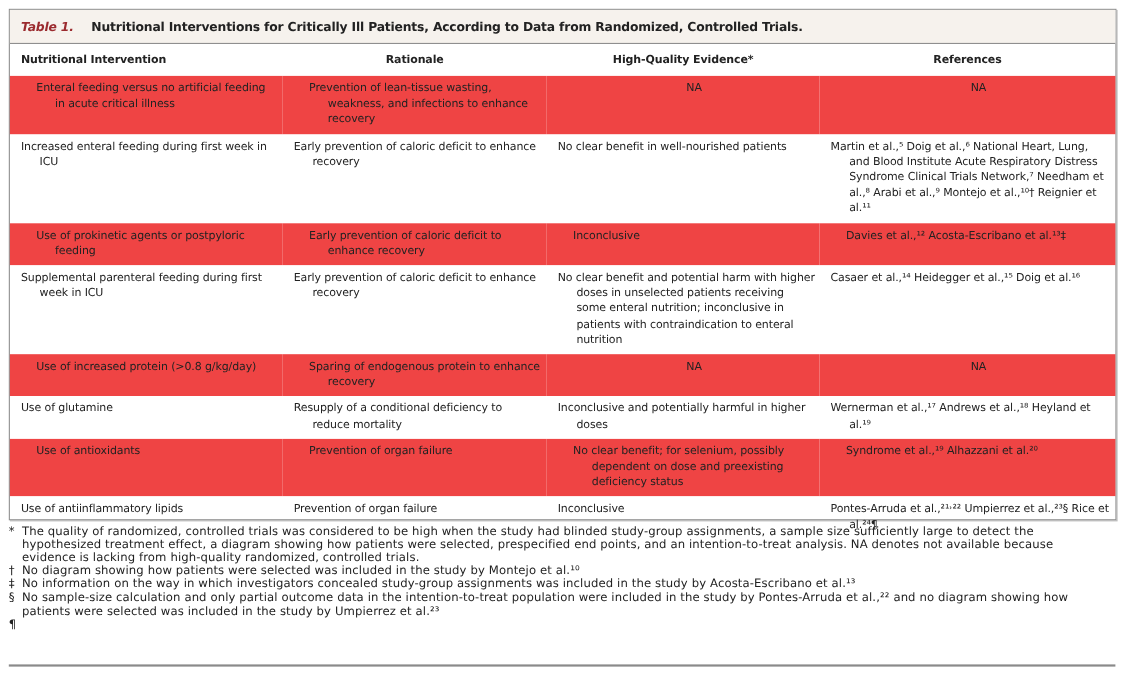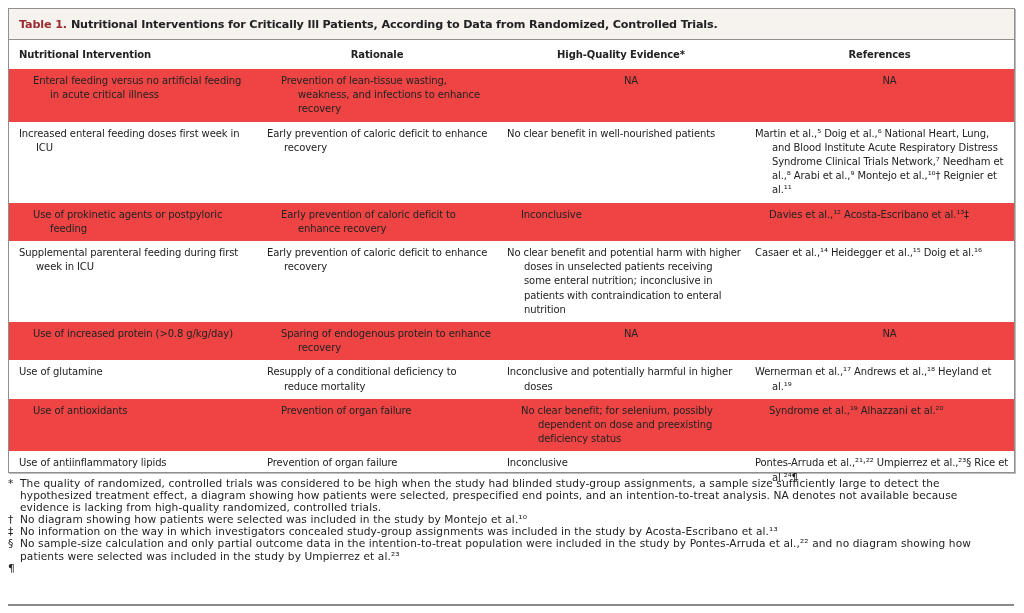--- a/index.html
+++ b/index.html
@@ -3,21 +3,21 @@
 <meta charset="utf-8">
 <style>
   html, body { margin:0; padding:0; background:#ffffff; }
   body { width:1024px; height:613px; position:relative; overflow:hidden;
          font-family:"DejaVu Sans", sans-serif; color:#222; }
   .frame { position:absolute; left:8px; top:8px; width:1005px; height:463px;
            border:1px solid #8f8f8f; box-shadow:1px 1px 0 #bcbcbc; background:#fff; }
   .title-bar { height:30px; background:#f6f2ed; border-bottom:1px solid #8f8f8f;
                display:flex; align-items:center; padding-left:10px;
                font-size:11.2px; font-weight:bold; letter-spacing:-0.15px; }
-  .title-bar .label { color:#9b2b2f; margin-right:4px; }
+  .title-bar .label { color:#9b2b2f; margin-right:16px;font-style:italic; }
   table { border-collapse:collapse; width:100%; font-size:10px; line-height:14.2px; letter-spacing:-0.1px; }
   th { font-weight:bold; text-align:left; padding:7px 0 6px 10px; height:16px; }
   th.c { text-align:center; padding-left:0; }
   td { vertical-align:top; padding:5px 4px 5px 10px; }
   td .t { display:block; padding-left:17px; text-indent:-17px; }
   td.c { text-align:center; }
   tr.shade td { background:#ef4444;padding-left:24px; }
   .col1 { width:238px; }
   .col2 { width:240px; }
   .col3 { width:248px;margin-top:48px; }
@@ -49,21 +49,21 @@
             <span class="t">Enteral feeding versus no artificial feeding in acute critical illness</span>
           </td>
           <td>
             <span class="t">Prevention of lean-tissue wasting, weakness, and infections to enhance recovery</span>
           </td>
           <td class="c"><span class="">NA</span></td>
           <td class="c"><span class="">NA</span></td>
         </tr>
         <tr>
           <td>
-            <span class="t">Increased enteral feeding doses first week in ICU</span>
+            <span class="t">Increased enteral feeding during first week in ICU</span>
           </td>
           <td>
             <span class="t">Early prevention of caloric deficit to enhance recovery</span>
           </td>
           <td>
             <span class="t">No clear benefit in well-nourished patients</span>
           </td>
           <td>
             <span class="t">Martin et al.,⁵ Doig et al.,⁶ National Heart, Lung, and Blood Institute Acute Respiratory Distress Syndrome Clinical Trials Network,⁷ Needham et al.,⁸ Arabi et al.,⁹ Montejo et al.,¹⁰† Reignier et al.¹¹</span>
           </td>

